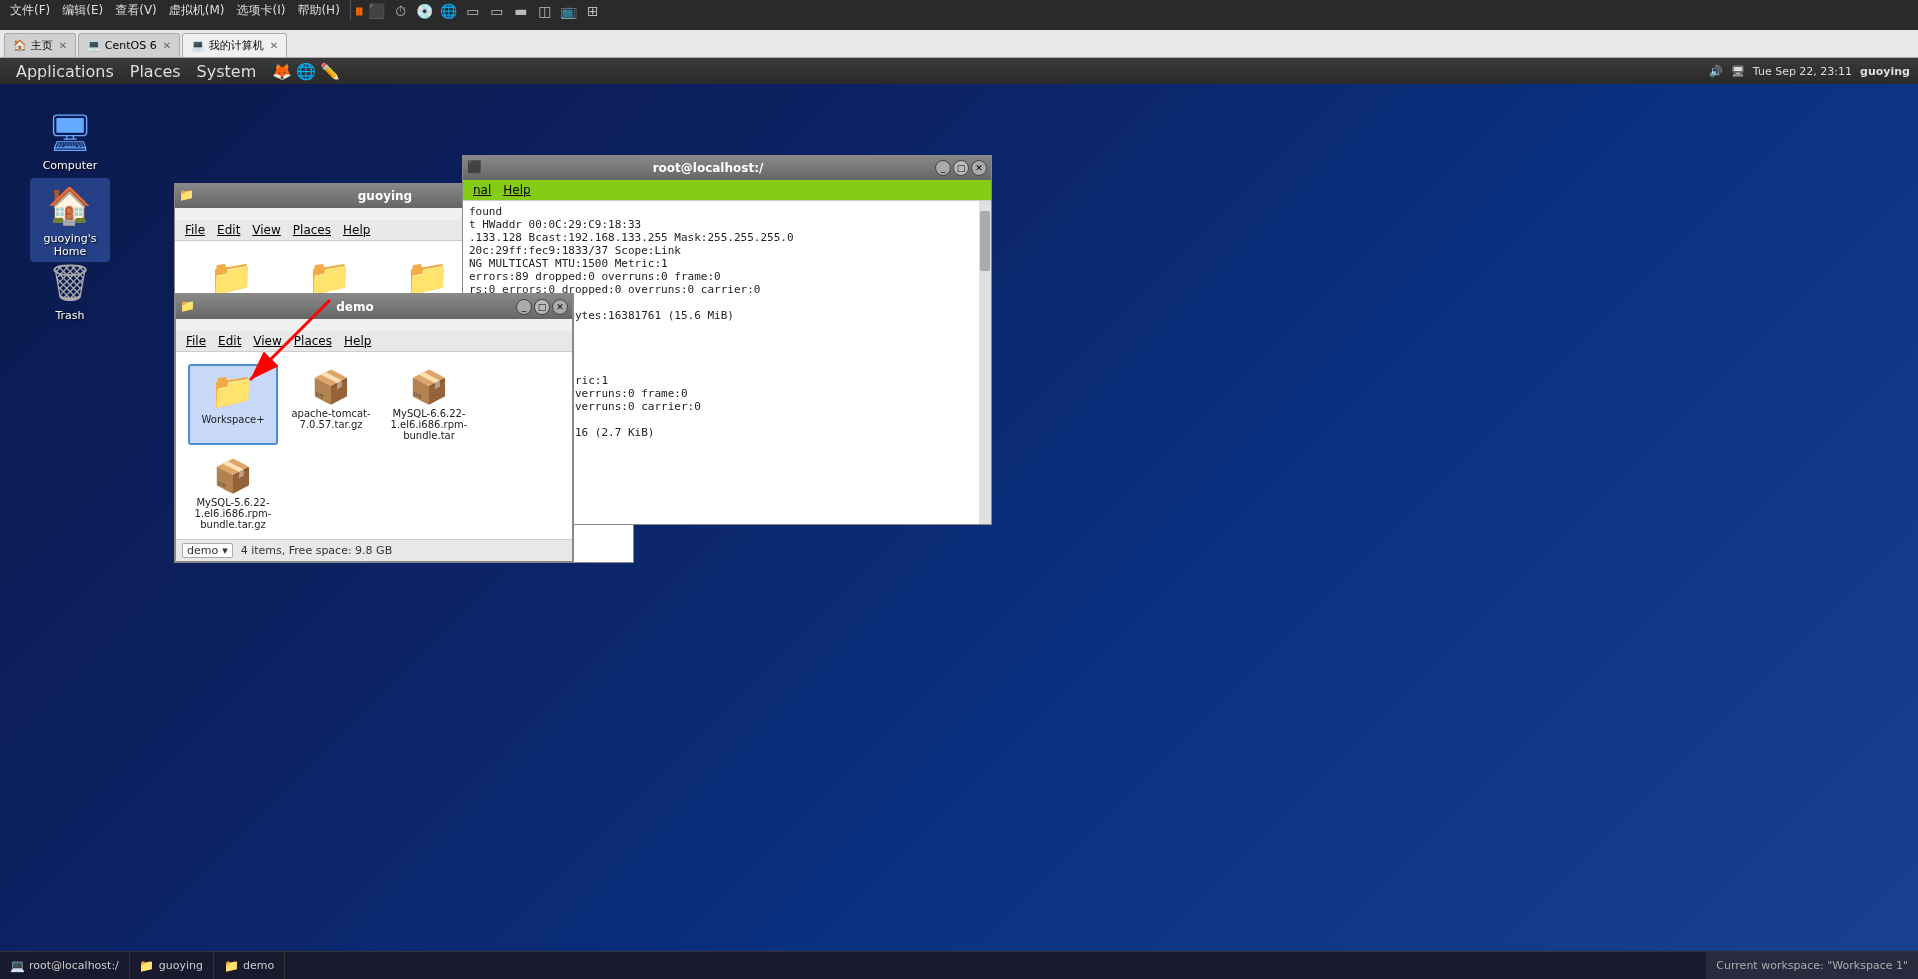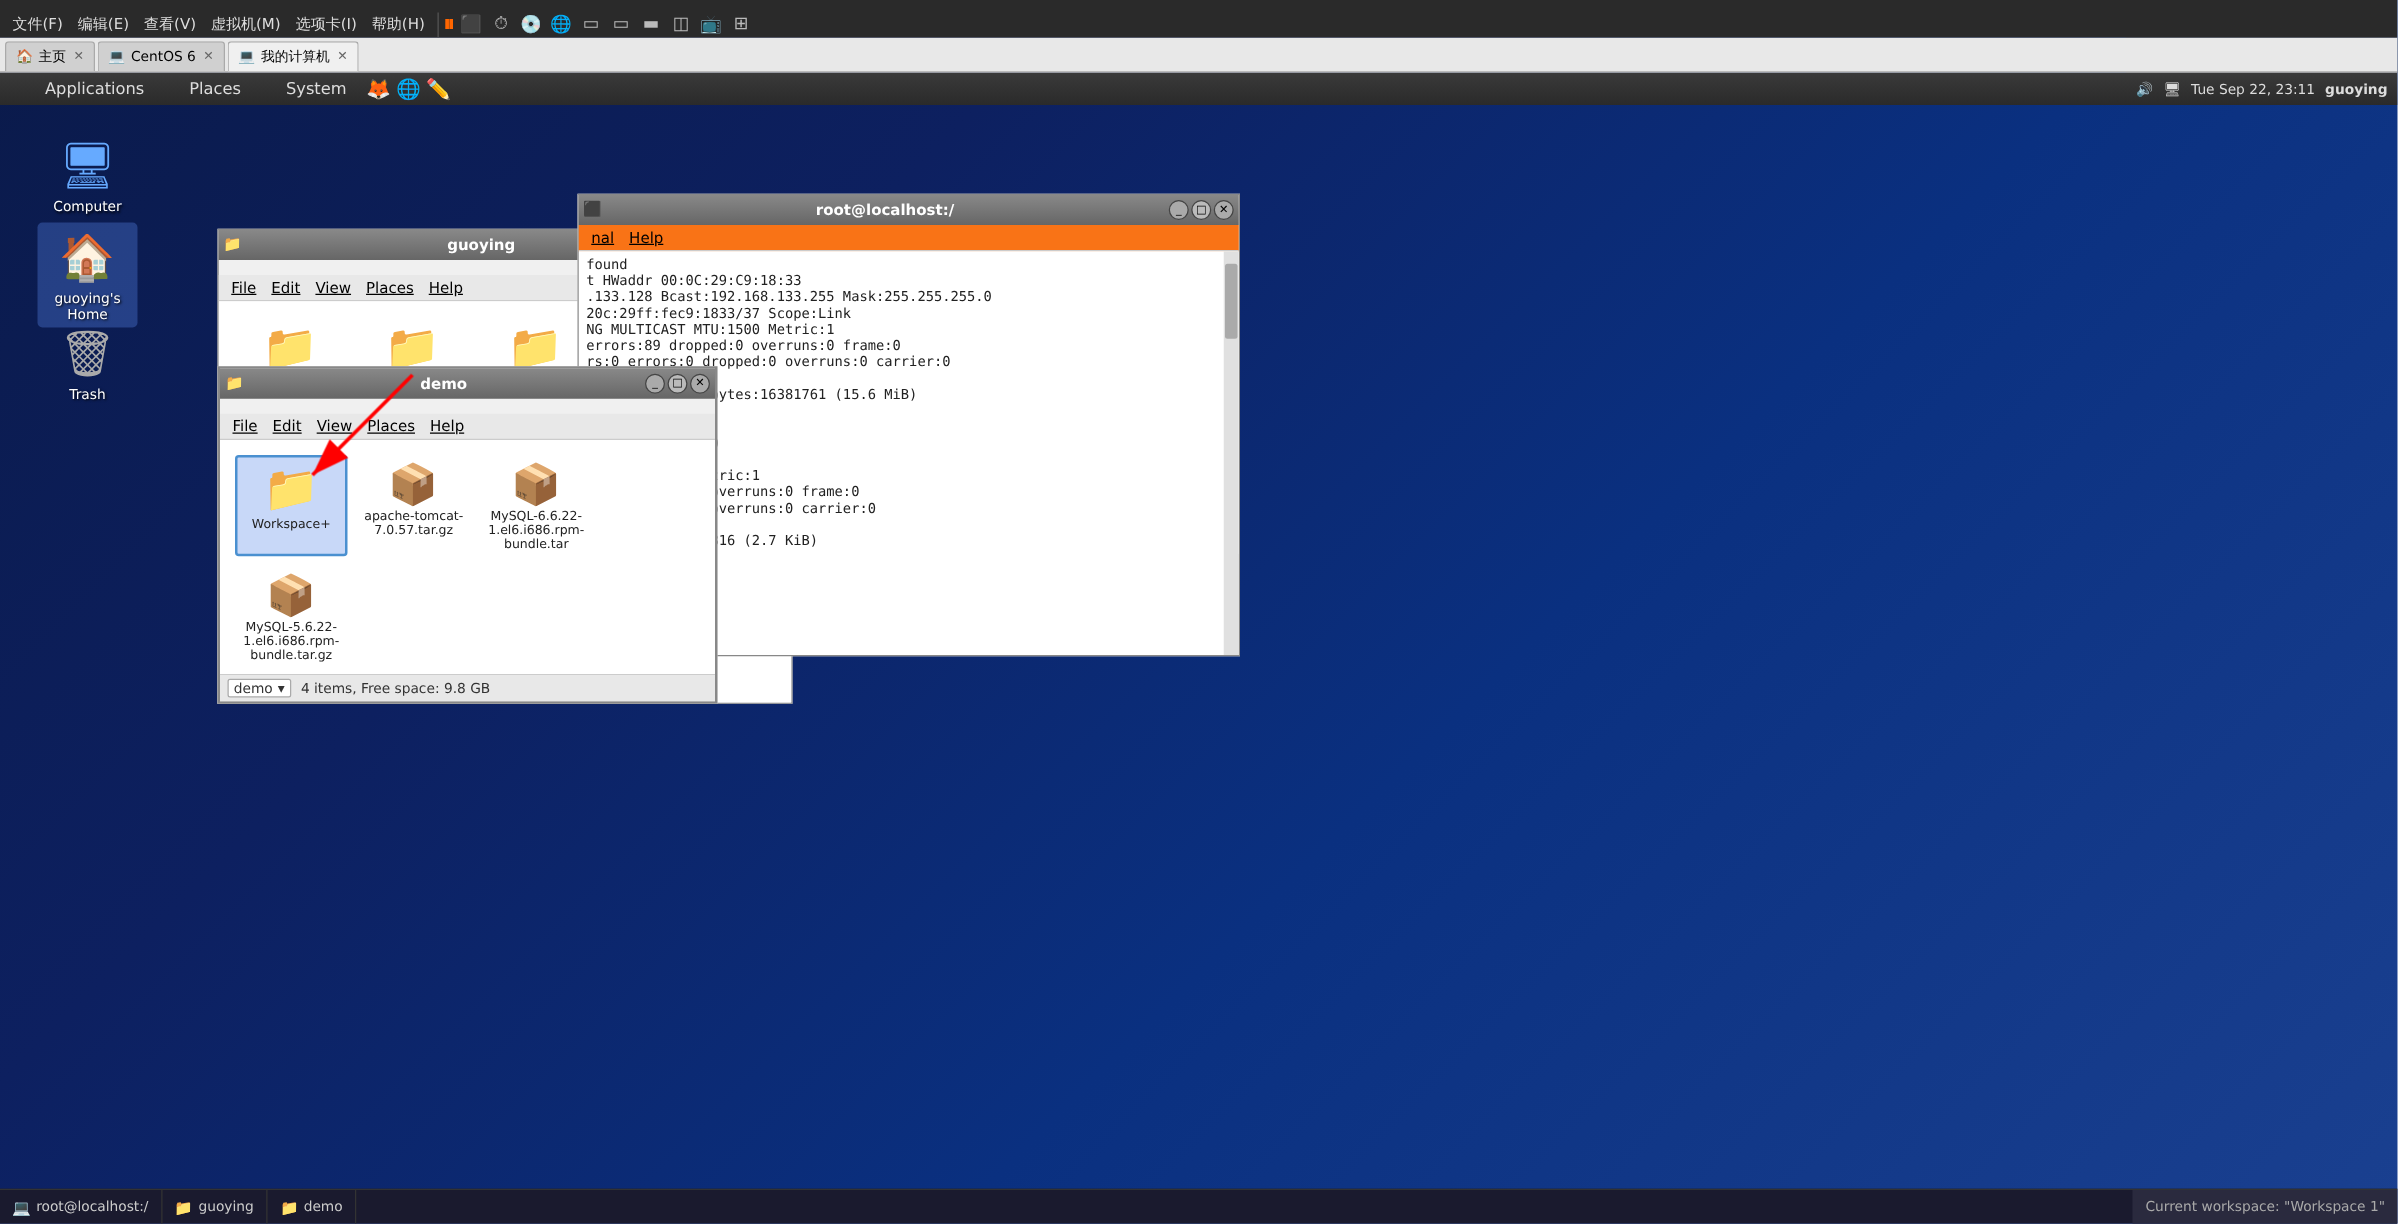--- a/index.html
+++ b/index.html
@@ -13,21 +13,21 @@
       position: relative;
     }
 
     
     #taskbar-top {
       position: absolute;
       top: 0; left: 0; right: 0;
       height: 30px;
       background: #2a2a2a;
       display: flex;
-      align-items: flex-end;
+      align-items: flex-start;
       padding: 0 4px;
       z-index: 1000;
     }
     .taskbar-menu-item {
       color: #ddd;
       font-size: 12px;
       padding: 2px 6px;
       cursor: pointer;
     }
     .taskbar-separator { width: 1px; height: 20px; background: #555; margin: 0 4px; }
@@ -126,24 +126,23 @@
       top: 58px; left: 0; right: 0;
       height: 26px;
       background: linear-gradient(to bottom, #3a3a3a, #2a2a2a);
       display: flex;
       align-items: center;
       z-index: 997;
       padding: 0 8px;
     }
     .panel-item {
       color: #ddd;
-      font-size: 13px;
+      font-size: 16px;
       padding: 2px 8px;
       cursor: pointer;
-      margin-left: 20px;
     }
     .panel-right {
       position: absolute;
       right: 8px;
       display: flex;
       align-items: center;
       gap: 8px;
       color: #ddd;
       font-size: 11px;
     }
@@ -337,21 +336,21 @@
       position: absolute;
       right: 1px;
       width: 10px;
       height: 60px;
       background: #aaa;
       top: 10px;
       border-radius: 2px;
     }
     .terminal-menubar {
       display: flex;
-      background: #f97316;
+      background: #84cc16;
       border-bottom: 1px solid #ccc;
       padding: 1px 4px;
     }
 
     
     .red-arrow {
       position: absolute;
       z-index: 500;
       pointer-events: none;
     }

